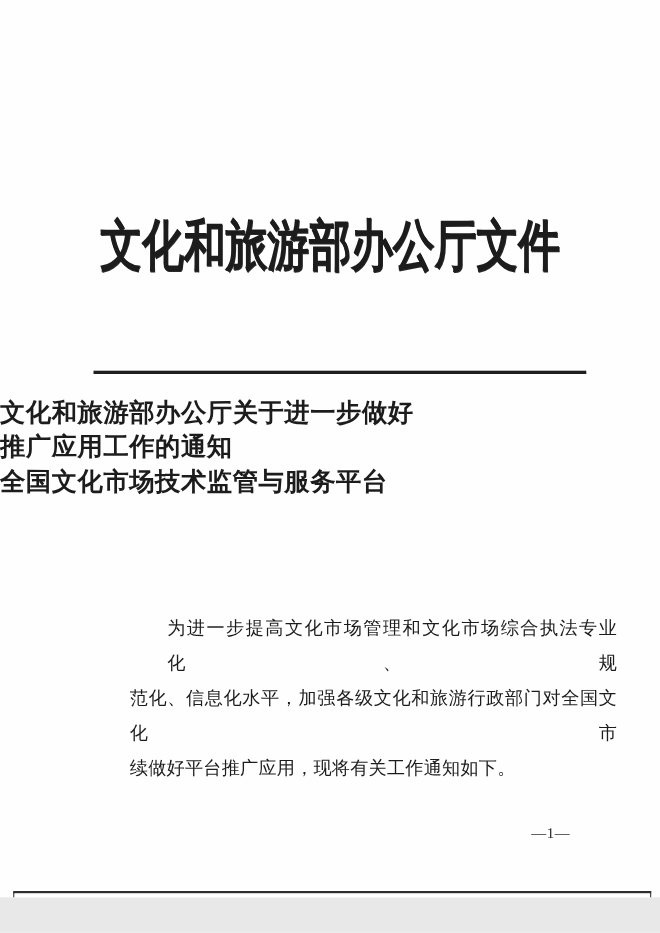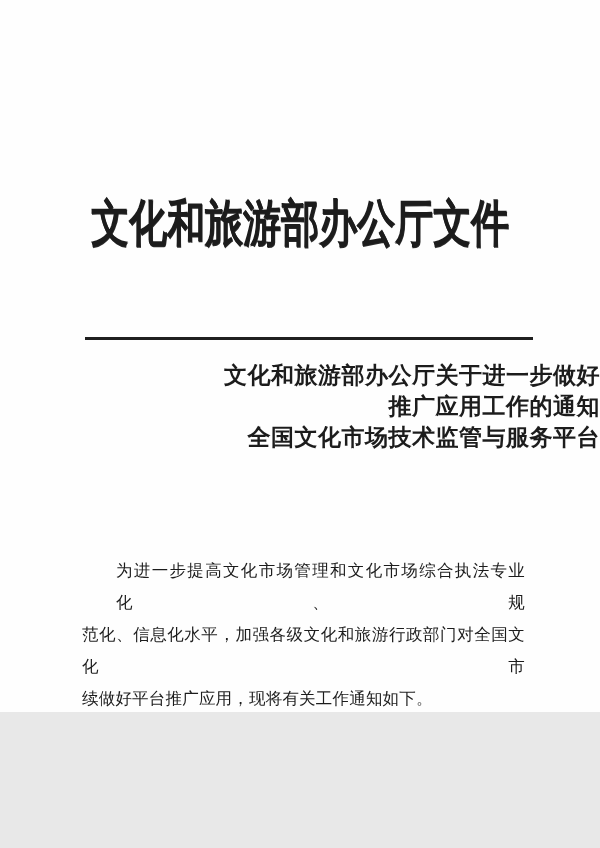--- a/index.html
+++ b/index.html
@@ -3,21 +3,21 @@
 <meta charset="utf-8">
 <style>
   html, body {
     margin: 0;
     padding: 0;
     background: #e8e8e8;
   }
   .page {
     position: relative;
     width: 600px;
-    height: 712px;
+    height: 816px;
     margin: 0 auto;
     background: #fefefe;
     color: #1c1c1c;
     font-family: "Liberation Serif", "DejaVu Serif", serif;
     overflow: hidden;
   }
   
   .masthead {
     position: absolute;
     top: 190px;
@@ -40,37 +40,37 @@
     width: 448px;
     height: 2.5px;
     background: #1f1f1f;
   }
   
   .doc-title {
     position: absolute;
     top: 360px;
     left: 0;
     width: 100%;
-    text-align: right;
+    text-align: left;
     font-size: 23px;
     font-weight: 700;
     line-height: 31px;
     letter-spacing: 0.5px;
   }
   
   .body-block {
     position: absolute;
     left: 82px;
     width: 443px;
     font-size: 16.5px;
     line-height: 32px;
     letter-spacing: 0.2px;
   }
   .salutation { top: 488px; }
-  .paragraph  { top: 555px; }
+  .paragraph  { top: 555px; margin-left: 36px; }
   .jline {
     text-align: justify;
     text-align-last: justify;
     width: 100%;
   }
   .lline {
     text-align: left;
   }
   .indent2 {
     padding-left: 34px;

